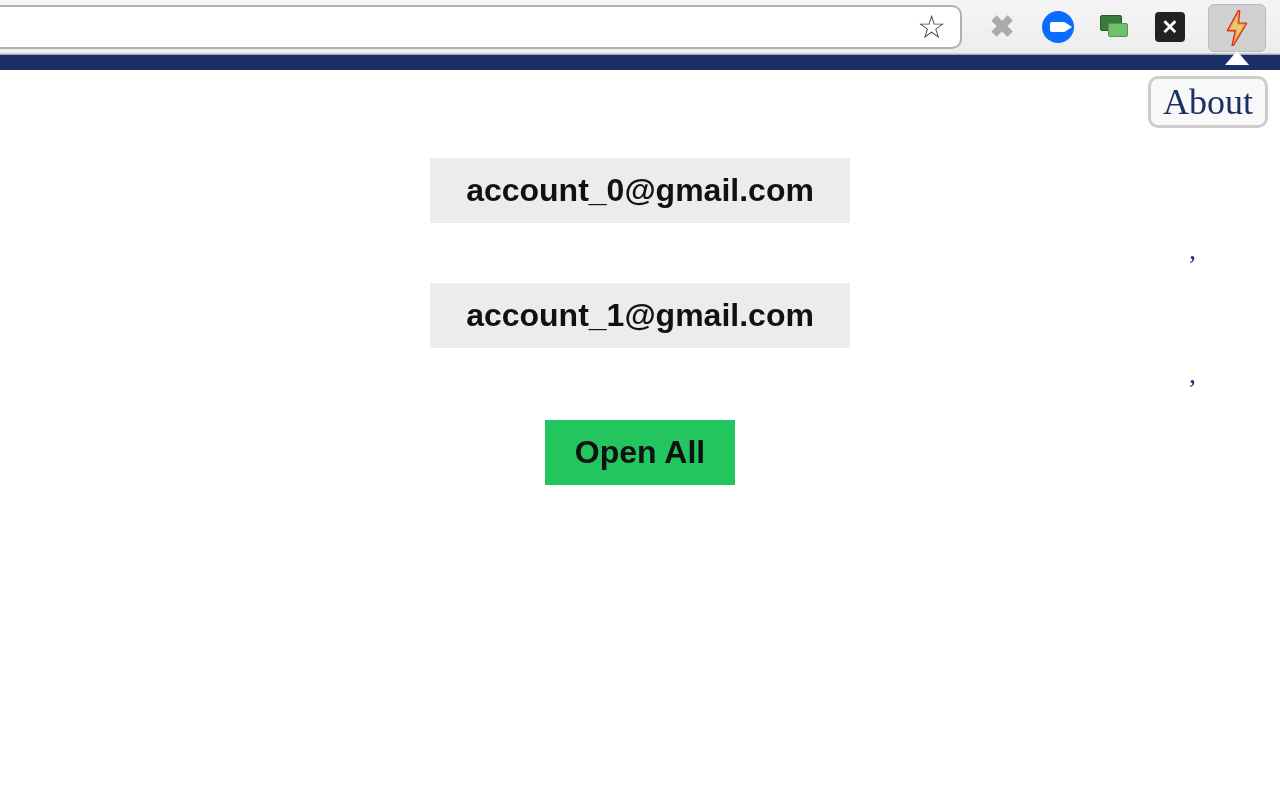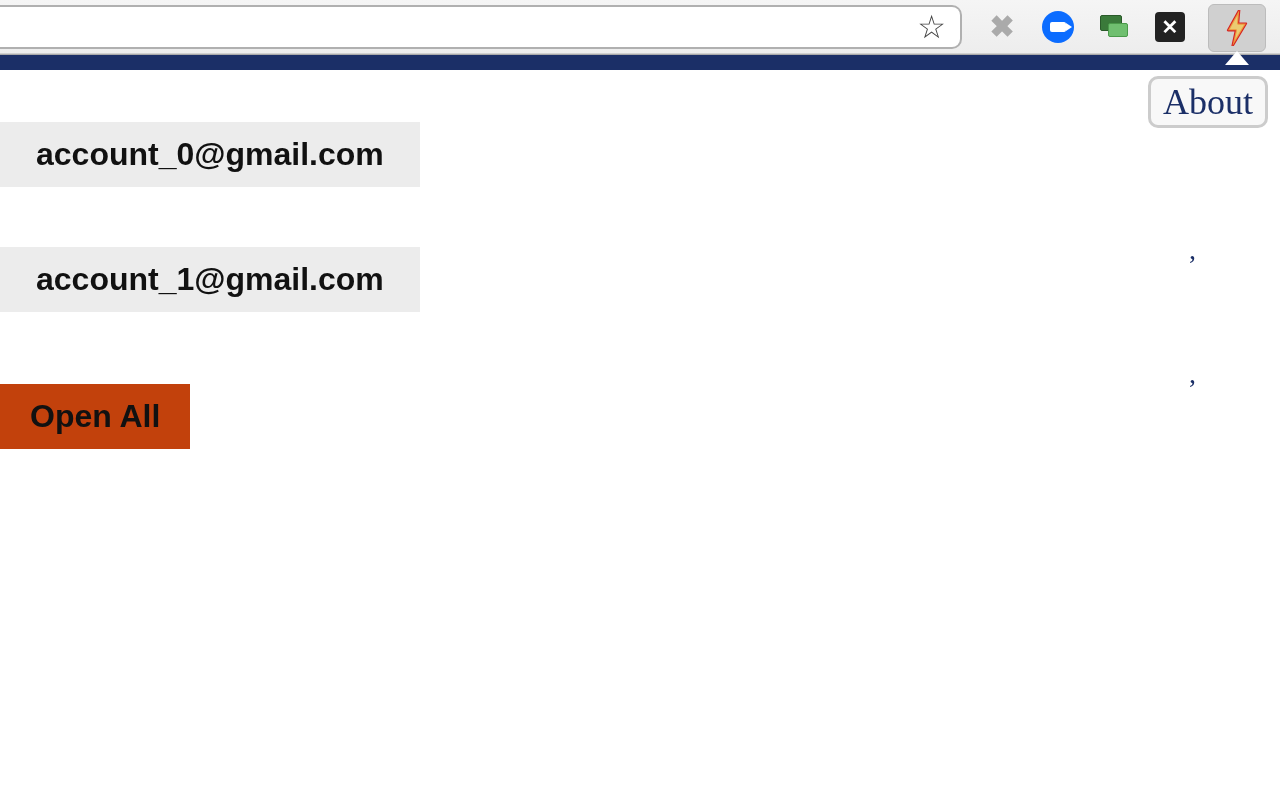--- a/index.html
+++ b/index.html
@@ -193,38 +193,38 @@
       border-radius: 10px;
       padding: 2px 12px;
       cursor: pointer;
       font-family: "Times New Roman", serif;
     }
     
     .main-column {
       width: 100%;
       display: flex;
       flex-direction: column;
-      align-items: flex-start;
-      padding-top: 52px;
+      align-items: center;
+      padding-top: 88px;
     }
     
     .account-btn {
       background: #ececec;
       border: none;
       font-size: 32px;
       font-weight: 700;
       color: #111;
       padding: 14px 36px;
       margin-bottom: 60px;
       font-family: "Helvetica Neue", Helvetica, Arial, sans-serif;
       cursor: pointer;
     }
     
     .action-btn-grey {
-      background: #c2410c;
+      background: #22c55e;
       border: none;
       font-size: 32px;
       font-weight: 700;
       color: #111;
       padding: 14px 30px;
       margin-top: 12px;
       margin-bottom: 58px;
       font-family: "Helvetica Neue", Helvetica, Arial, sans-serif;
       cursor: pointer;
     }

